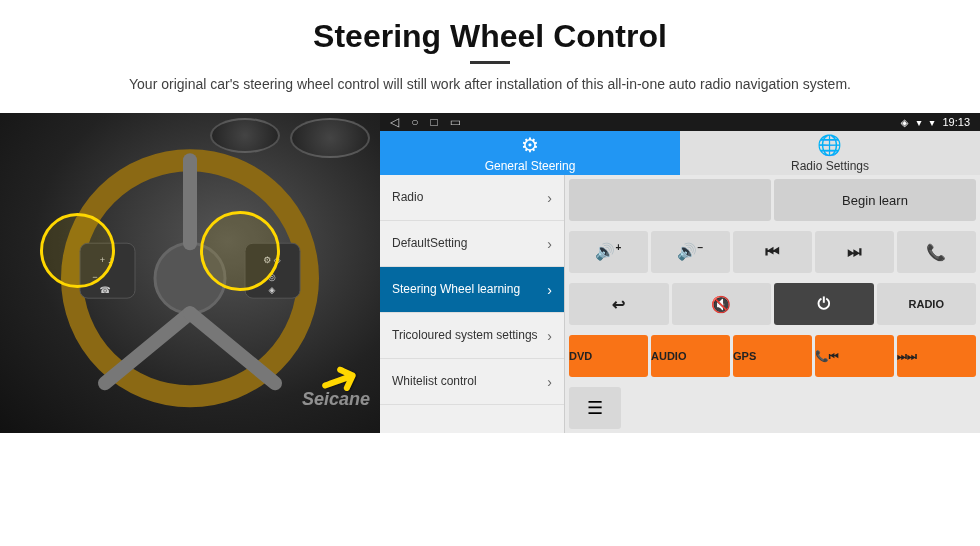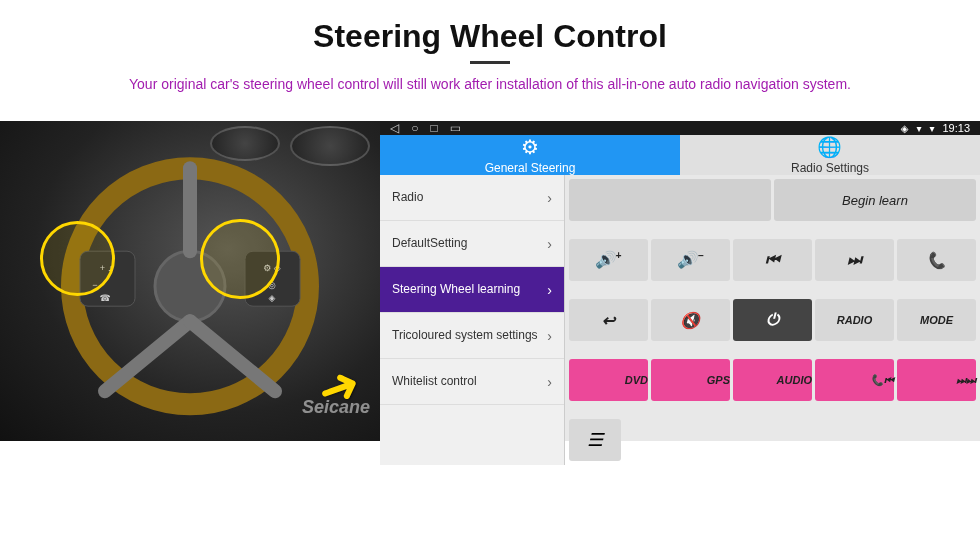--- a/index.html
+++ b/index.html
@@ -35,24 +35,24 @@
 
     .title-divider {
       width: 40px;
       height: 3px;
       background: #333;
       margin: 6px auto 10px;
     }
 
     .subtitle {
       font-size: 14px;
-      color: #a21caf;
+      color: #404040;
       line-height: 1.5;
       max-width: 780px;
-      margin: 8px auto;
+      margin: 0 auto;
     }
 
     .content-area {
       display: flex;
       width: 100%;
       flex: 1;
       margin-top: 10px;
     }
 
     
@@ -188,21 +188,21 @@
       justify-content: space-between;
       padding: 0 12px;
       height: 46px;
       font-size: 13px;
       color: #333;
       border-bottom: 1px solid #ddd;
       cursor: pointer;
     }
 
     .menu-item.active {
-      background: #4c1d95;
+      background: #0369a1;
       color: #fff;
     }
 
     .menu-item.active .chevron {
       color: #fff;
     }
 
     .menu-item-text {
       font-size: 12px;
       line-height: 1.2;
@@ -213,22 +213,21 @@
       font-size: 14px;
       color: #666;
     }
 
     
     .button-grid {
       flex: 1;
       display: flex;
       flex-direction: column;
       padding: 4px;
-      gap: 18px;
-      font-style: italic;
+      gap: 10px;
     }
 
     
     .btn-row-top {
       display: flex;
       gap: 3px;
       height: 42px;
     }
 
     .btn-empty {
@@ -282,24 +281,24 @@
 
     
     .btn-row-labels {
       display: flex;
       gap: 3px;
       height: 42px;
     }
 
     .label-btn {
       flex: 1;
-      background: #ec4899;
-      display: flex;
-      align-items: center;
-      justify-content: flex-end;
+      background: #f97316;
+      display: flex;
+      align-items: center;
+      justify-content: flex-start;
       font-size: 11px;
       font-weight: bold;
       border-radius: 3px;
       cursor: pointer;
       color: #222;
     }
 
     
     .btn-row-last {
       display: flex;
@@ -509,34 +508,31 @@
             </div>
             <div class="icon-btn">
               <span>🔇</span>
             </div>
             <div class="icon-btn dark">
               <span>⏻</span>
             </div>
             <div class="icon-btn text-btn">
               <span>RADIO</span>
             </div>
-            <div class="icon-btn text-btn">
-              <span>MODE</span>
-            </div>
           </div>
 
           <div class="btn-row-labels">
             <div class="label-btn">
               <span>DVD</span>
             </div>
             <div class="label-btn">
+              <span>AUDIO</span>
+            </div>
+            <div class="label-btn">
               <span>GPS</span>
-            </div>
-            <div class="label-btn">
-              <span>AUDIO</span>
             </div>
             <div class="label-btn">
               <span>📞⏮</span>
             </div>
             <div class="label-btn">
               <span>⏭⏭</span>
             </div>
           </div>
 
           <div class="btn-row-last">

